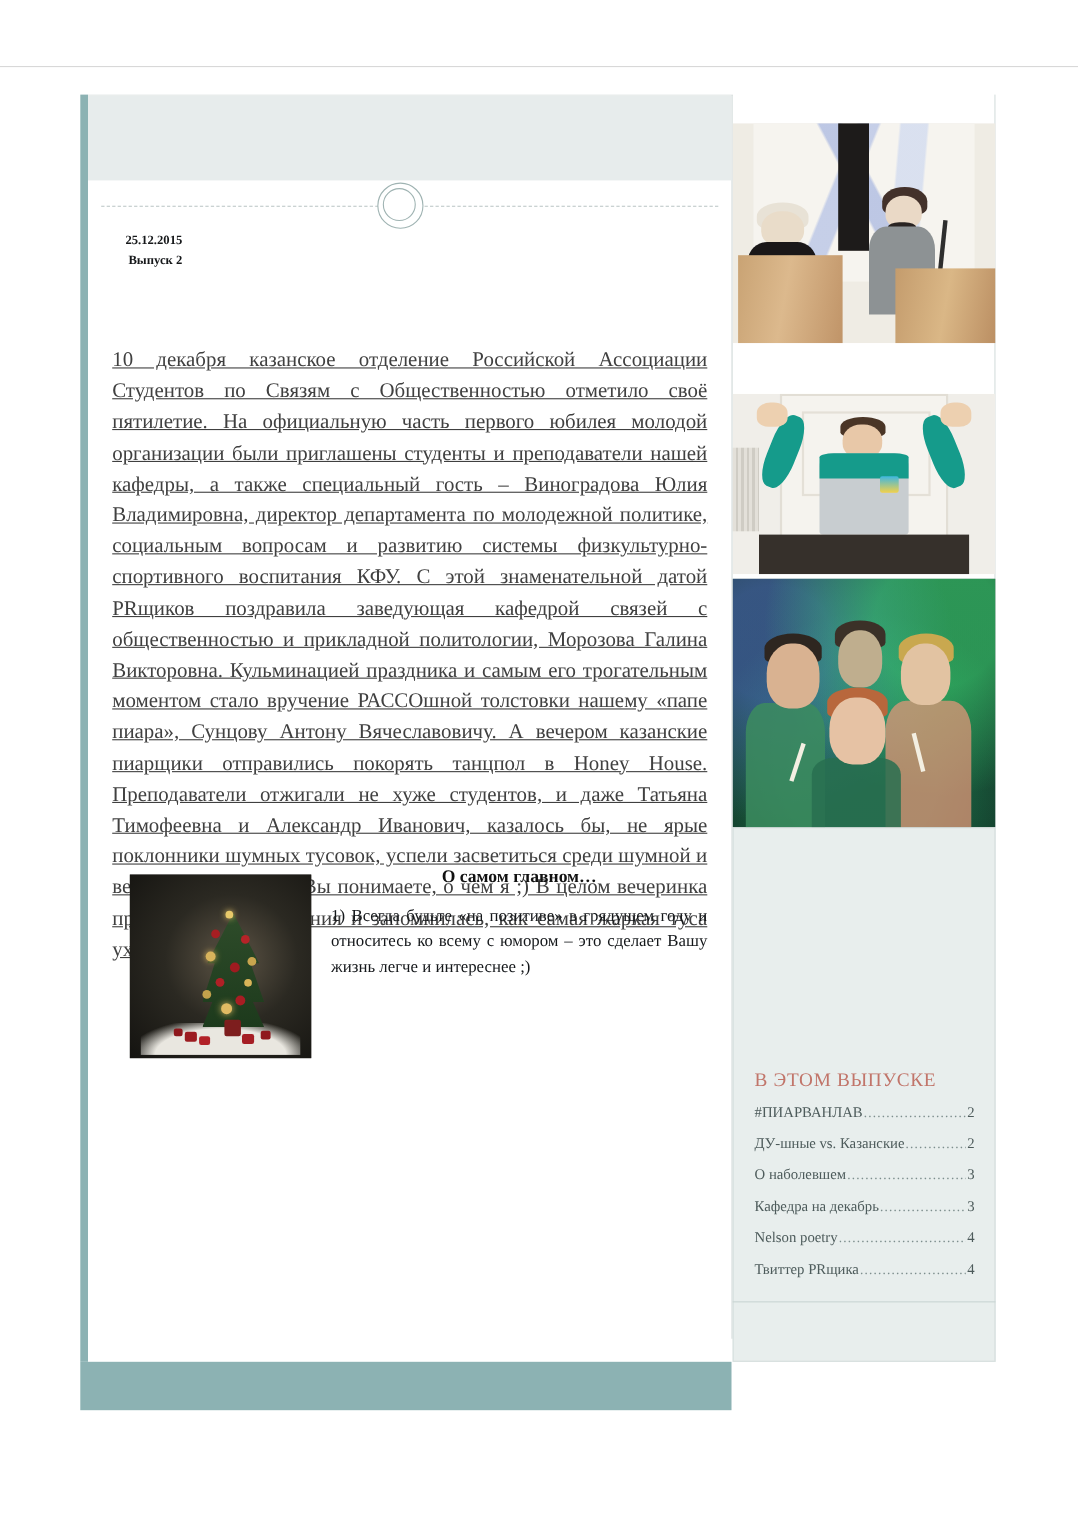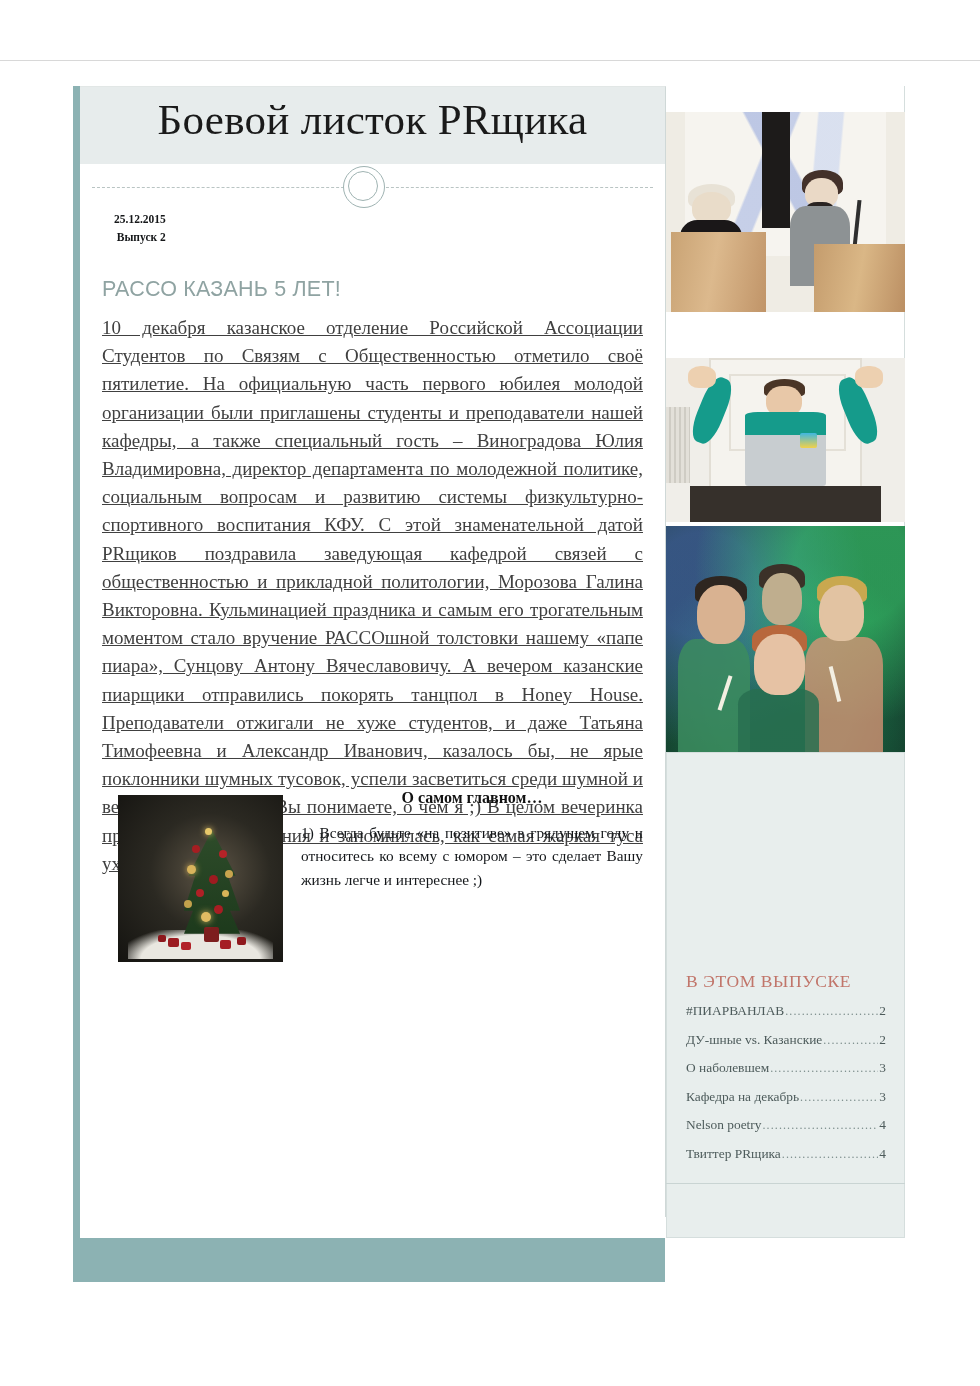--- a/index.html
+++ b/index.html
@@ -366,37 +366,35 @@
 
 <div id="page">
 
   <div class="sheet-border-top"></div>
   <div class="left-bar"></div>
   <div class="rail-frame-right"></div>
 
   <div class="content-col">
 
     <div class="masthead-band"></div>
-    <div class="masthead-title">Боевой листок PRщика</div>
 
     <div class="divider-wrap">
       <div class="divider-line"></div>
       <div class="ring-outer">
         <div class="ring-inner"></div>
       </div>
     </div>
 
     <div class="meta-row">
       <div class="meta-right">
         <div>25.12.2015</div>
         <div>Выпуск 2</div>
       </div>
     </div>
 
-    <div class="sec-head-1">РАССО КАЗАНЬ 5 ЛЕТ!</div>
 
     <div class="article-1">10 декабря казанское отделение Российской Ассоциации Студентов по Связям с Общественностью отметило своё пятилетие. На официальную часть первого юбилея молодой организации были приглашены студенты и преподаватели нашей кафедры, а также специальный гость – Виноградова Юлия Владимировна, директор департамента по молодежной политике, социальным вопросам и развитию системы физкультурно-спортивного воспитания КФУ. С этой знаменательной датой PRщиков поздравила заведующая кафедрой связей с общественностью и прикладной политологии, Морозова Галина Викторовна. Кульминацией праздника и самым его трогательным моментом стало вручение РАССОшной толстовки нашему «папе пиара», Сунцову Антону Вячеславовичу. А вечером казанские пиарщики отправились покорять танцпол в Honey House. Преподаватели отжигали не хуже студентов, и даже Татьяна Тимофеевна и Александр Иванович, казалось бы, не ярые поклонники шумных тусовок, успели засветиться среди шумной и весёлой толпы, если Вы понимаете, о чём я ;) В целом вечеринка превзошла все ожидания и запомнилась, как самая жаркая туса уходящего года!</div>
 
     <div class="sec2 clearfix">
 
       <div class="tree-photo">
         <div class="tr-bg ph-bg"></div>
         <div class="tr-snow"></div>
         <div class="tr-body"></div>
         <div class="tr-trunk"></div>

